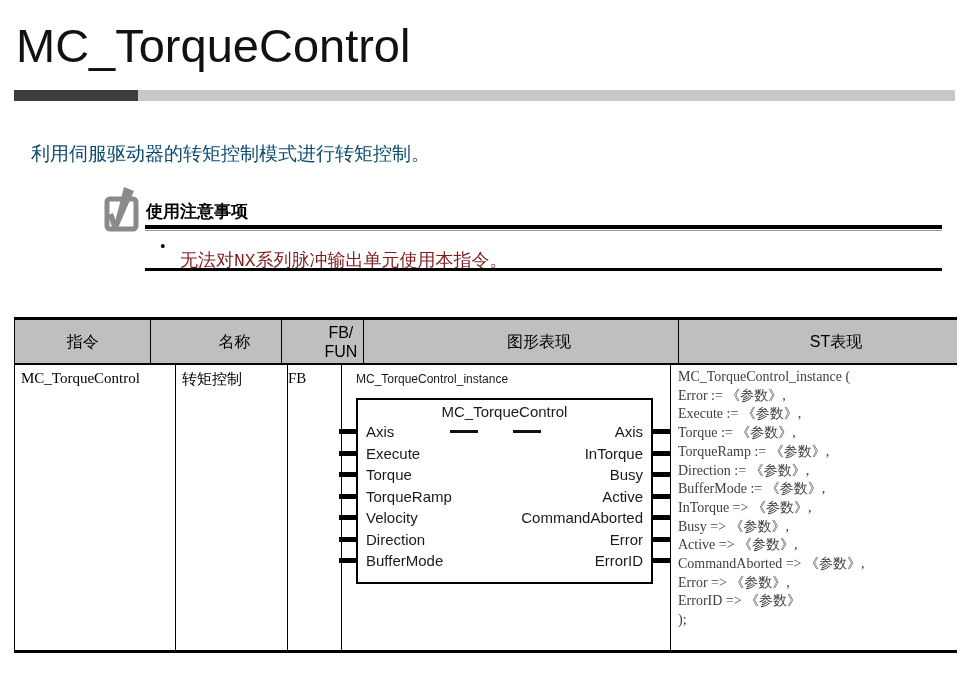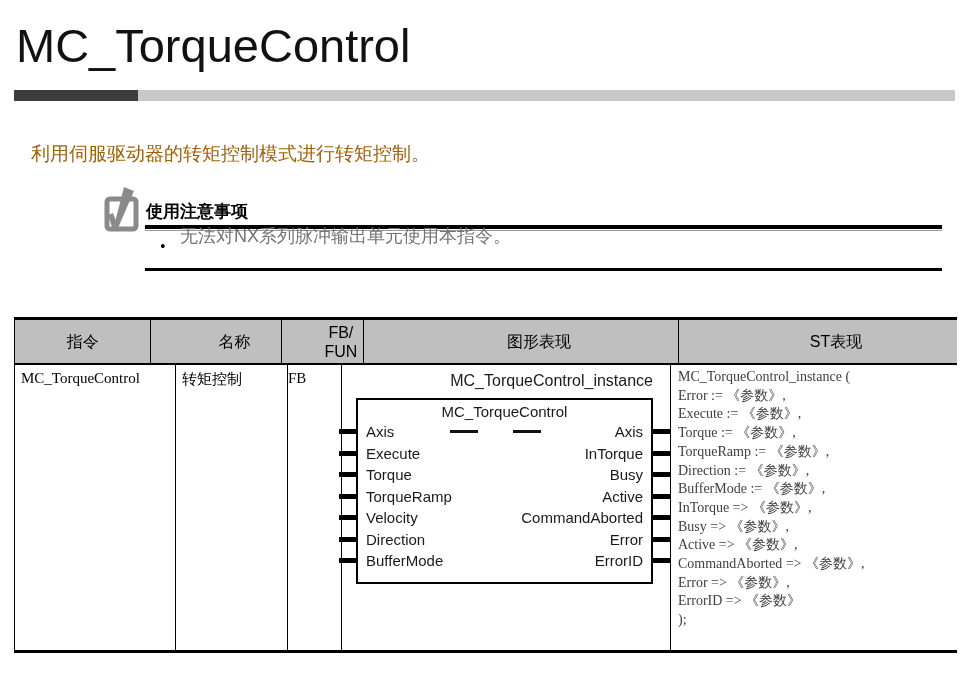--- a/index.html
+++ b/index.html
@@ -12,45 +12,45 @@
 
   
   #page-title{
     left:16px;top:18px;font-size:47px;letter-spacing:0px;
     font-family:"Liberation Sans","DejaVu Sans",sans-serif;color:#111;
   }
   #title-bar{left:14px;top:90px;width:941px;height:11px;background:#c8c8c8;}
   #title-bar-dark{position:absolute;left:0;top:0;width:124px;height:11px;background:#3d3d3d;}
 
   
-  #intro{left:31px;top:141px;font-size:19px;font-family:"Liberation Serif","DejaVu Serif",serif;color:#a16207;}
+  #intro{left:31px;top:141px;font-size:19px;font-family:"Liberation Serif","DejaVu Serif",serif;color:#0c4a6e;}
 
   
   #note-icon{left:102px;top:187px;width:40px;height:47px;}
   #note-heading{left:146px;top:200px;font-size:17px;font-weight:bold;color:#000;}
   #note-rule-top{left:145px;top:225px;width:797px;height:6px;
     background:linear-gradient(#000 0 4px,#fff 4px 5px,#9a9a9a 5px 6px);}
   #note-bullet-dot{left:160px;top:238px;font-size:16px;font-family:"Liberation Serif","DejaVu Serif",serif;color:#000;}
-  #note-bullet-text{left:180px;top:224px;font-size:18px;font-family:Liberation Sans, sans-serif;color:#737373;}
+  #note-bullet-text{left:180px;top:248px;font-size:18px;font-family:Liberation Mono, monospace;color:#7f1d1d;}
   #note-rule-bottom{left:145px;top:268px;width:797px;height:3px;background:#000;}
 
   
   #spec-table{left:14px;top:317px;width:943px;border-top:3px solid #000;border-bottom:3px solid #000;}
   .trow{display:flex;border-left:1px solid #000;box-sizing:border-box;}
   #thead{height:45px;background:#bfbfbf;border-bottom:2px solid #000;gap:36px;}
   #tbody{height:285px;background:#fff;}
   .cell{box-sizing:border-box;border-right:1px solid #000;position:relative;}
   .c1{width:161px;}.c2{width:112px;}.c3{width:54px;}.c4{width:329px;}.c5{width:286px;border-right:none;}
   .th{display:flex;align-items:center;justify-content:center;text-align:center;
       font-size:16px;color:#000;white-space:pre-line;line-height:19px;}
   .td-text{font-family:"Liberation Serif","DejaVu Serif",serif;font-size:15px;color:#000;padding:5px 4px 0 6px;}
   .td-center{text-align:left;font-family:"Liberation Serif","DejaVu Serif",serif;font-size:15px;color:#000;padding-top:5px;}
 
   
-  #fb-instance-label{position:absolute;left:14px;top:7px;width:297px;text-align:right;font-size:16px;color:#1a1a1a;}
+  #fb-instance-label{position:absolute;left:14px;top:7px;width:297px;text-align:left;font-size:12px;color:#1a1a1a;}
   #fb-box{position:absolute;left:14px;top:33px;width:297px;height:186px;border:2px solid #000;box-sizing:border-box;}
   #fb-title{height:18px;padding-top:3px;text-align:center;font-size:15px;color:#1a1a1a;}
   .fb-row{position:relative;height:21.5px;display:flex;align-items:center;font-size:15px;color:#1a1a1a;}
   .fb-in{position:absolute;left:8px;}
   .fb-out{position:absolute;right:8px;}
   .stub{position:absolute;width:17px;height:5px;background:#000;top:calc(50% - 2.5px);}
   .stub-l{left:-19px;}
   .stub-r{right:-19px;}
   .dash{position:absolute;height:3px;background:#111;top:calc(50% - 1.5px);width:28px;}
   .d1{left:92px;}

